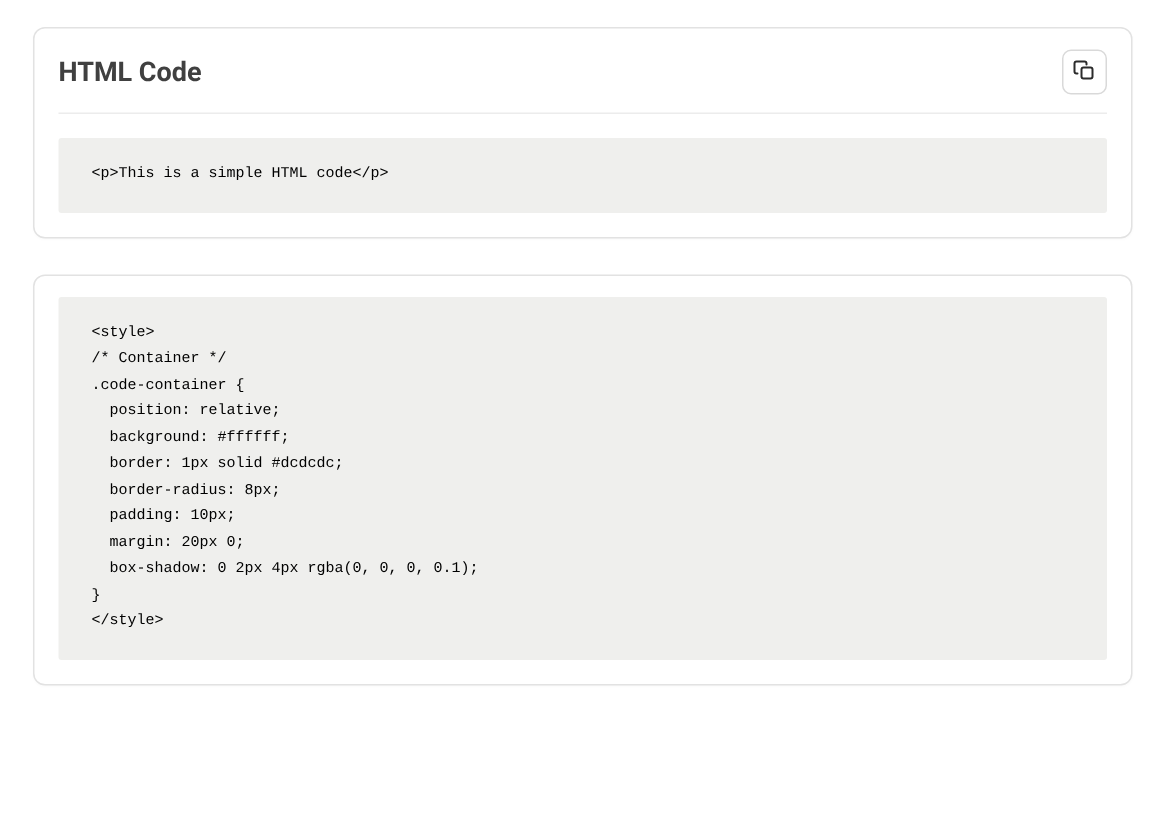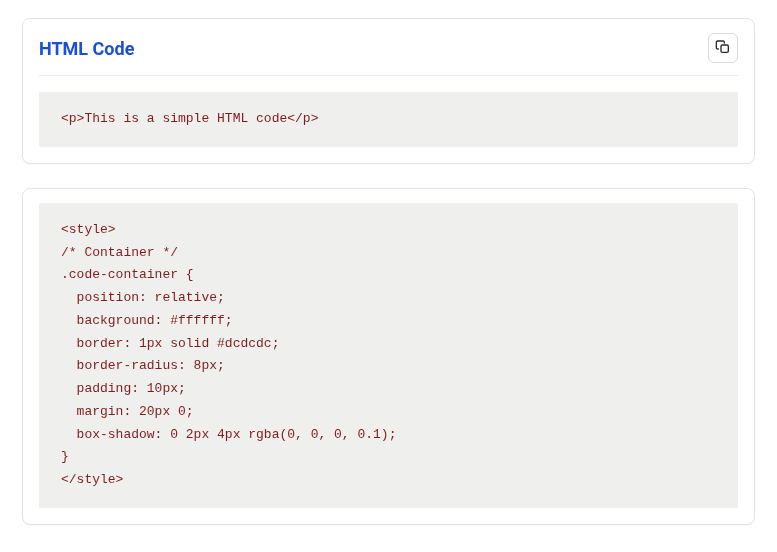--- a/index.html
+++ b/index.html
@@ -26,21 +26,21 @@
       display: flex;
       align-items: center;
       justify-content: space-between;
       padding-bottom: 12px;
       margin-bottom: 16px;
       border-bottom: 1px solid #ececec;
     }
     .card-title {
       font-size: 18px;
       font-weight: 700;
-      color: #1d4ed8;
+      color: #404040;
     }
     .copy-btn {
       width: 30px;
       height: 30px;
       border: 1px solid #d9d9d9;
       border-radius: 6px;
       background: #ffffff;
       display: flex;
       align-items: center;
       justify-content: center;
@@ -48,23 +48,23 @@
       color: #2b2b2b;
     }
     .copy-btn svg {
       width: 16px;
       height: 16px;
     }
     .code-pre {
       background: #efefed;
       padding: 16px 22px;
       font-family: "SFMono-Regular", Consolas, "Liberation Mono", Menlo, Courier, monospace;
-      font-size: 13px;
+      font-size: 10px;
       line-height: 1.75;
-      color: #7f1d1d;
+      color: #000000;
       white-space: pre;
       overflow-x: auto;
       border-radius: 2px;
     }
   </style>
 </head>
 <body>
 
 <div class="code-container">
   <div class="card-header">

